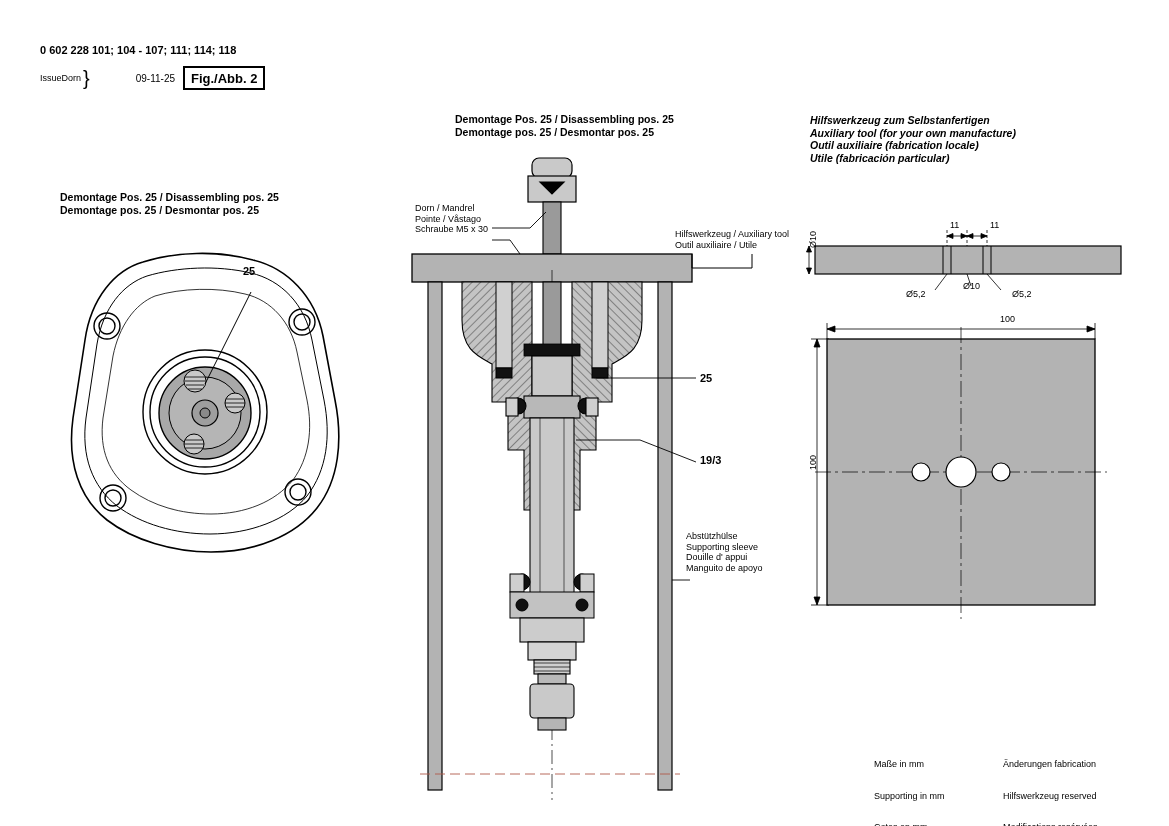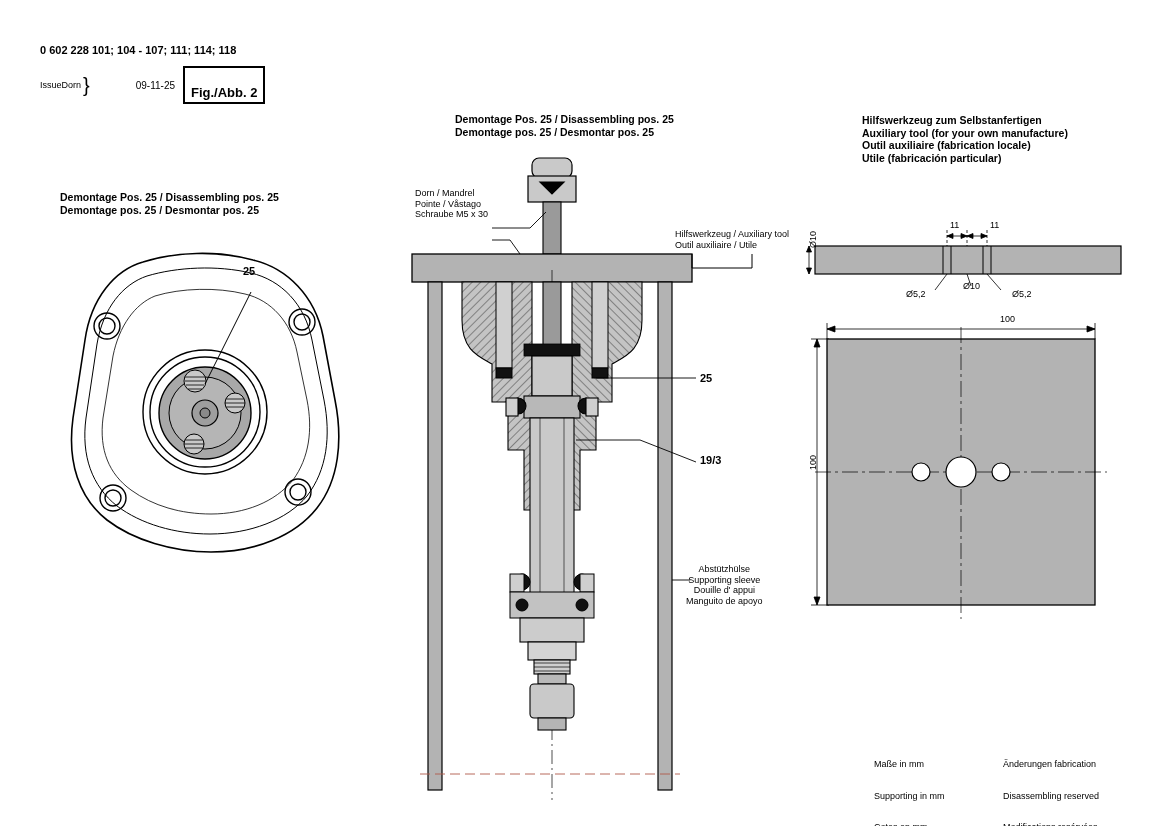--- a/index.html
+++ b/index.html
@@ -13,21 +13,21 @@
   }
   .abs { position:absolute; }
   .tiny { font-size:9px; line-height:10.5px; white-space:pre; }
 
   
   #header-partnumber { left:40px; top:44px; font-size:11px; font-weight:bold; }
   #issue-block { left:40px; top:66px; }
   #issue-label { font-size:9px; line-height:10px; }
   #brace { font-size:20px; line-height:14px; }
   #fig-box {
-    border:2px solid #000; padding:17px 6px 2px 6px; font-size:13px; font-weight:bold;
+    border:2px solid #000; padding:3px 6px 2px 6px; font-size:13px; font-weight:bold;
     background:#fff;
   }
 
   
   .title-blk { font-size:10.5px; font-weight:bold; line-height:12.5px; white-space:pre; }
 
   svg { position:absolute; }
 </style>
 </head>
 <body>
@@ -197,36 +197,36 @@
   </g>
 
   <path d="M196 228 L268 228 L296 228" fill="none" stroke="#000" stroke-width="0.9"></path>
   <path d="M176 290 L240 290 L296 312" fill="none" stroke="#000" stroke-width="0.9"></path>
   <path d="M272 430 L290 430" fill="none" stroke="#000" stroke-width="0.9"></path>
 
   <path d="M92 90 L110 90 L120 104" fill="none" stroke="#000" stroke-width="0.9"></path>
   <path d="M92 78 L130 78 L146 62" fill="none" stroke="#000" stroke-width="0.9"></path>
 </svg>
 
-<div class="abs tiny" style="left:415px; top:188px;"><span>Dorn / Mandrel</span>
+<div class="abs tiny" style="left:415px; top:203px;"><span>Dorn / Mandrel</span>
 <span>Pointe / Våstago</span>
 <span>Schraube M5 x 30</span></div>
 
 <div class="abs tiny" style="left:675px; top:209px;margin-top:20px;"><span>Hilfswerkzeug / Auxiliary tool</span>
 <span>Outil auxiliaire / Utile</span></div>
 
 <div class="abs" style="left:700px; top:372px; font-size:11px; font-weight:bold;">25</div>
 <div class="abs" style="left:700px; top:454px; font-size:11px; font-weight:bold;text-align:right;">19/3</div>
 
-<div class="abs tiny" style="left:686px; top:564px;text-align:center;"><span>Abstützhülse</span>
+<div class="abs tiny" style="left:686px; top:531px;"><span>Abstützhülse</span>
 <span>Supporting sleeve</span>
 <span>Douille d' appui</span>
 <span>Manguito de apoyo</span></div>
 
-<div class="abs title-blk" style="left:862px; top:114px;"><span>Hilfswerkzeug zum Selbstanfertigen</span>
+<div class="abs title-blk" style="left:810px; top:114px;font-style:italic;"><span>Hilfswerkzeug zum Selbstanfertigen</span>
 <span>Auxiliary tool (for your own manufacture)</span>
 <span>Outil auxiliaire (fabrication locale)</span>
 <span>Utile (fabricación particular)</span></div>
 
 <svg width="330" height="110" viewBox="0 0 330 110" style="left:805px; top:212px;">
 
   <rect x="10" y="34" width="306" height="28" fill="#b3b3b3" stroke="#000" stroke-width="1.2"></rect>
 
   <g stroke="#000" stroke-width="1">
     <line x1="138" y1="34" x2="138" y2="62"></line>
@@ -299,16 +299,16 @@
 <div class="abs tiny" style="left:808px; top:470px; transform:rotate(-90deg); transform-origin:left top;">100</div>
 
 <div class="abs tiny" style="left:874px; top:738px;">
   <div>Maße in mm</div>
   <div>Supporting in mm</div>
   <div>Cotes en mm</div>
   
 </div>
 <div class="abs tiny" style="left:1003px; top:738px;">
   <div>Änderungen fabrication</div>
-  <div>Disassembling reserved</div>
+  <div>Hilfswerkzeug reserved</div>
   <div>Modifications resérvées</div>
   
 </div>
 
 </body></html>

